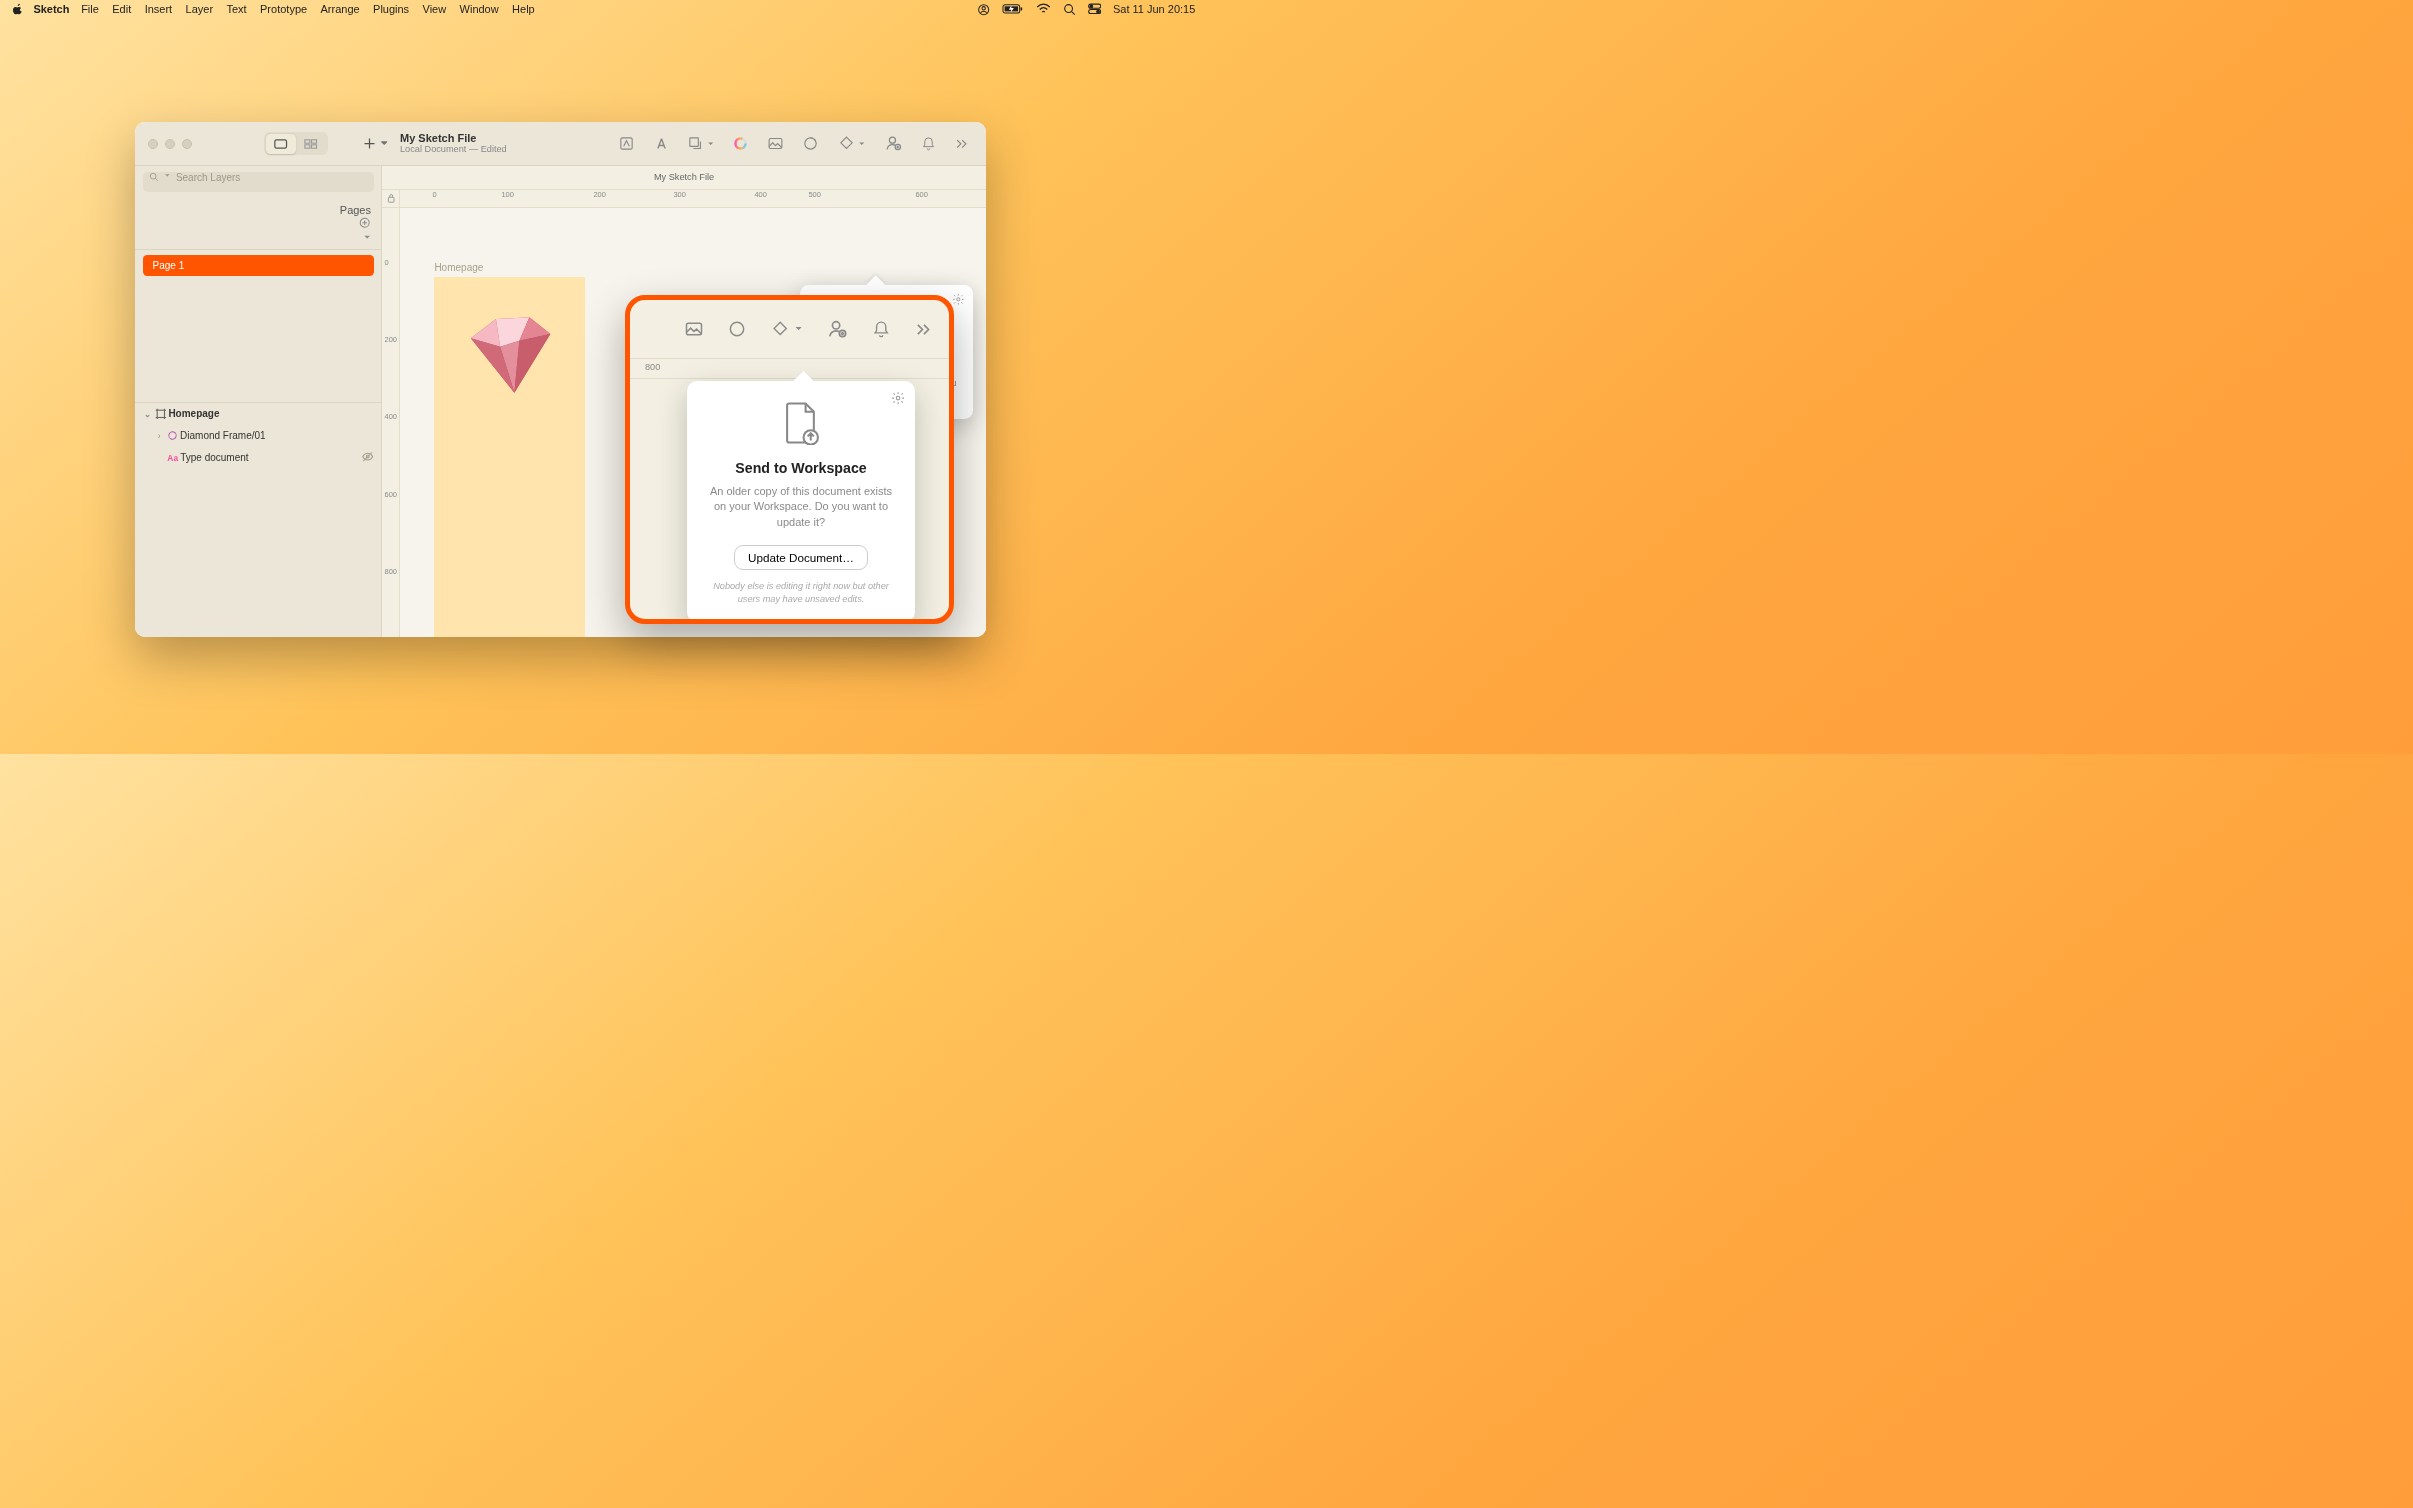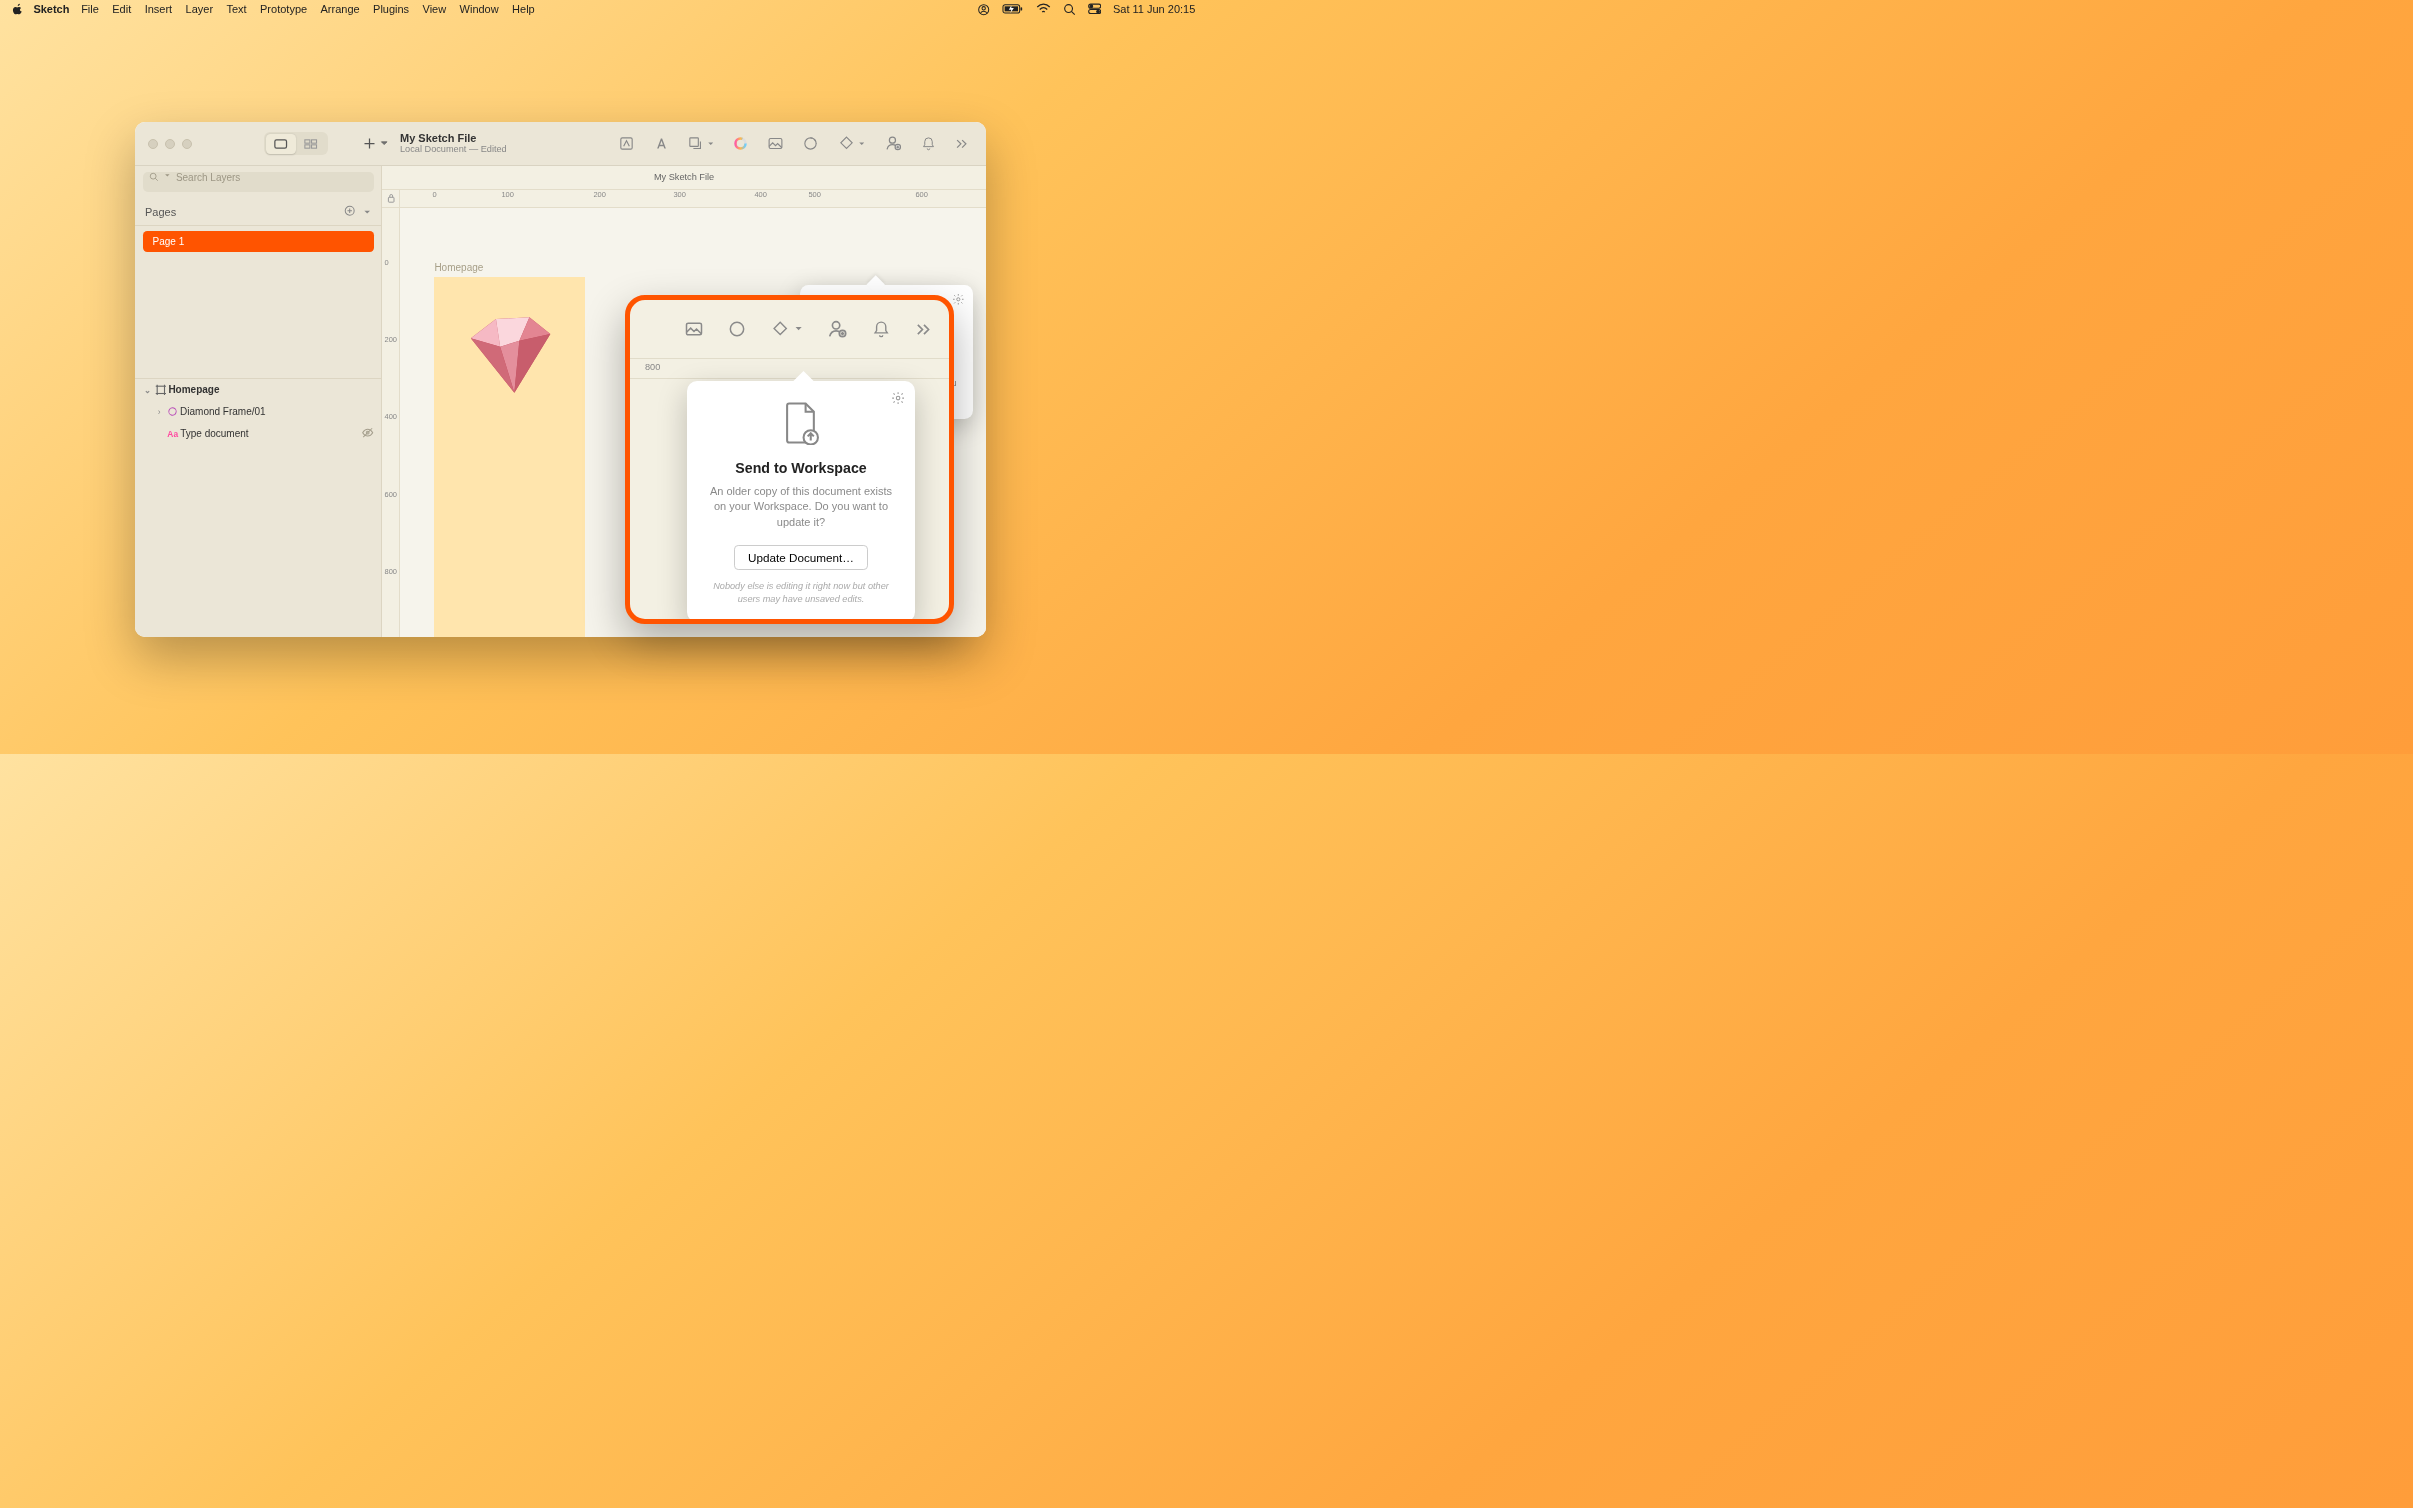--- a/index.html
+++ b/index.html
@@ -29,21 +29,21 @@
   .titlegrp { margin-left:11.7px; line-height:1.1; }
   .titlegrp .t1 { font-size:11px; font-weight:600; color:#333; }
   .titlegrp .t2 { font-size:9.2px; color:#888; }
   .tb-icons { display:flex; align-items:center; gap:18.4px; margin-left:auto; padding-right:17px; }
   .tb-icon { display:flex; align-items:center; color:#777; }
 
   
   .split { display:flex; height:calc(100% - 44px); }
   .sidebar { width:247px; background:#ebe6d7; display:flex; flex-direction:column; border-right:0.8px solid #dcd5c2; }
   .searchbox { margin:5.9px 7.5px; height:20px; background:#e1dccb; border-radius:5px; display:flex; align-items:flex-start; padding:0 6.7px; color:#9d9785; font-size:10px; gap:5px; }
-  .pageshdr { display:flex; align-items:center; padding:6.7px 10px 5px; font-size:11px; color:#555; border-bottom:0.8px solid #dcd5c2; }
+  .pageshdr { display:flex; align-items:flex-end; padding:6.7px 10px 5px; font-size:11px; color:#555; border-bottom:0.8px solid #dcd5c2;flex-direction:column; }
   .pageshdr .spacer { flex:1; }
   .pagerow { margin:5px 7.5px 0; height:21px; background:#ff5400; border-radius:4.2px; color:#fff; font-size:10px; display:flex; align-items:center; padding:0 10px; }
   .layerlist { margin-top:126px; border-top:0.8px solid #dcd5c2; }
   .lrow { display:flex; align-items:center; height:22px; font-size:10px; color:#333; padding:0 6.7px; }
   .lrow.bold { font-weight:600; }
   .lrow .chev { width:11.7px; text-align:center; color:#888; font-size:8.4px; }
   .lrow .ind1 { width:11.7px; }
   .lrow .ind2 { width:23.5px; }
   .lrow .icon { width:15px; display:flex; justify-content:center; }
   .lrow .icon.purple { color:#b94db9; }
@@ -63,21 +63,21 @@
   .artboard { position:absolute; left:34px; top:69px; width:151px; height:360px; background:#ffe5ad; }
   .diamond-svg { position:absolute; left:54px; top:101px; }
 
   
   .popover-sm { position:absolute; right:12.6px; top:163px; width:173px; background:#fff; border-radius:8.4px; box-shadow:0 6.7px 25px rgba(0,0,0,.22); padding:15px 13.4px 17px; text-align:center; }
   .popover-sm::before { content:""; position:absolute; top:-6.7px; right:91px; width:13.4px; height:13.4px; background:#fff; transform:rotate(45deg); box-shadow:-1.7px -1.7px 3.4px rgba(0,0,0,.06); }
   .popover-sm .gear { position:absolute; top:8.4px; right:8.4px; color:#999; }
   .popover-sm h3 { font-size:11.7px; font-weight:600; margin:8.4px 0 5px; color:#222; }
   .popover-sm p { font-size:9.2px; color:#888; line-height:1.35; }
   .popover-sm .updbtn, .popover-lg .updbtn { margin:11.7px auto 0; font-size:10px; background:#fff; border:0.8px solid #ccc; border-radius:4.2px; padding:3.4px 10px; display:none; }
-  .popover-sm .updbtn.show, .popover-lg .updbtn.show { display:inline-block; }
+  .popover-sm .updbtn.show, .popover-lg .updbtn.show { display:inline-block;border-radius:9px; }
 
   
   .callout { position:absolute; left:625px; top:295px; width:329px; height:329px; border:5px solid #ff5400; border-radius:20px; background:#f3f0e3; box-shadow:0 17px 42px rgba(0,0,0,.3); overflow:hidden; }
   .callout-tb { height:59px; border-bottom:0.8px solid #e1dcca; display:flex; align-items:center; justify-content:flex-end; gap:23.5px; padding:0 17px; }
   .callout-tb .cicon { color:#8a8a8a; display:flex; align-items:center; }
   .callout-ruler { height:20px; background:#f3f0e3; border-bottom:0.8px solid #e1dcca; position:relative; }
   .callout-ruler span { position:absolute; left:15px; top:3.4px; font-size:9.2px; color:#888; }
   .popover-lg { position:absolute; left:57px; top:81px; width:228px; background:#fff; border-radius:10px; box-shadow:0 10px 30px rgba(0,0,0,.22); padding:20px 18.4px 17px; text-align:center; }
   .popover-lg::before { content:""; position:absolute; top:-7.5px; left:109px; width:15px; height:15px; background:#fff; transform:rotate(45deg); }
   .popover-lg .gear { position:absolute; top:10px; right:10px; color:#999; }

